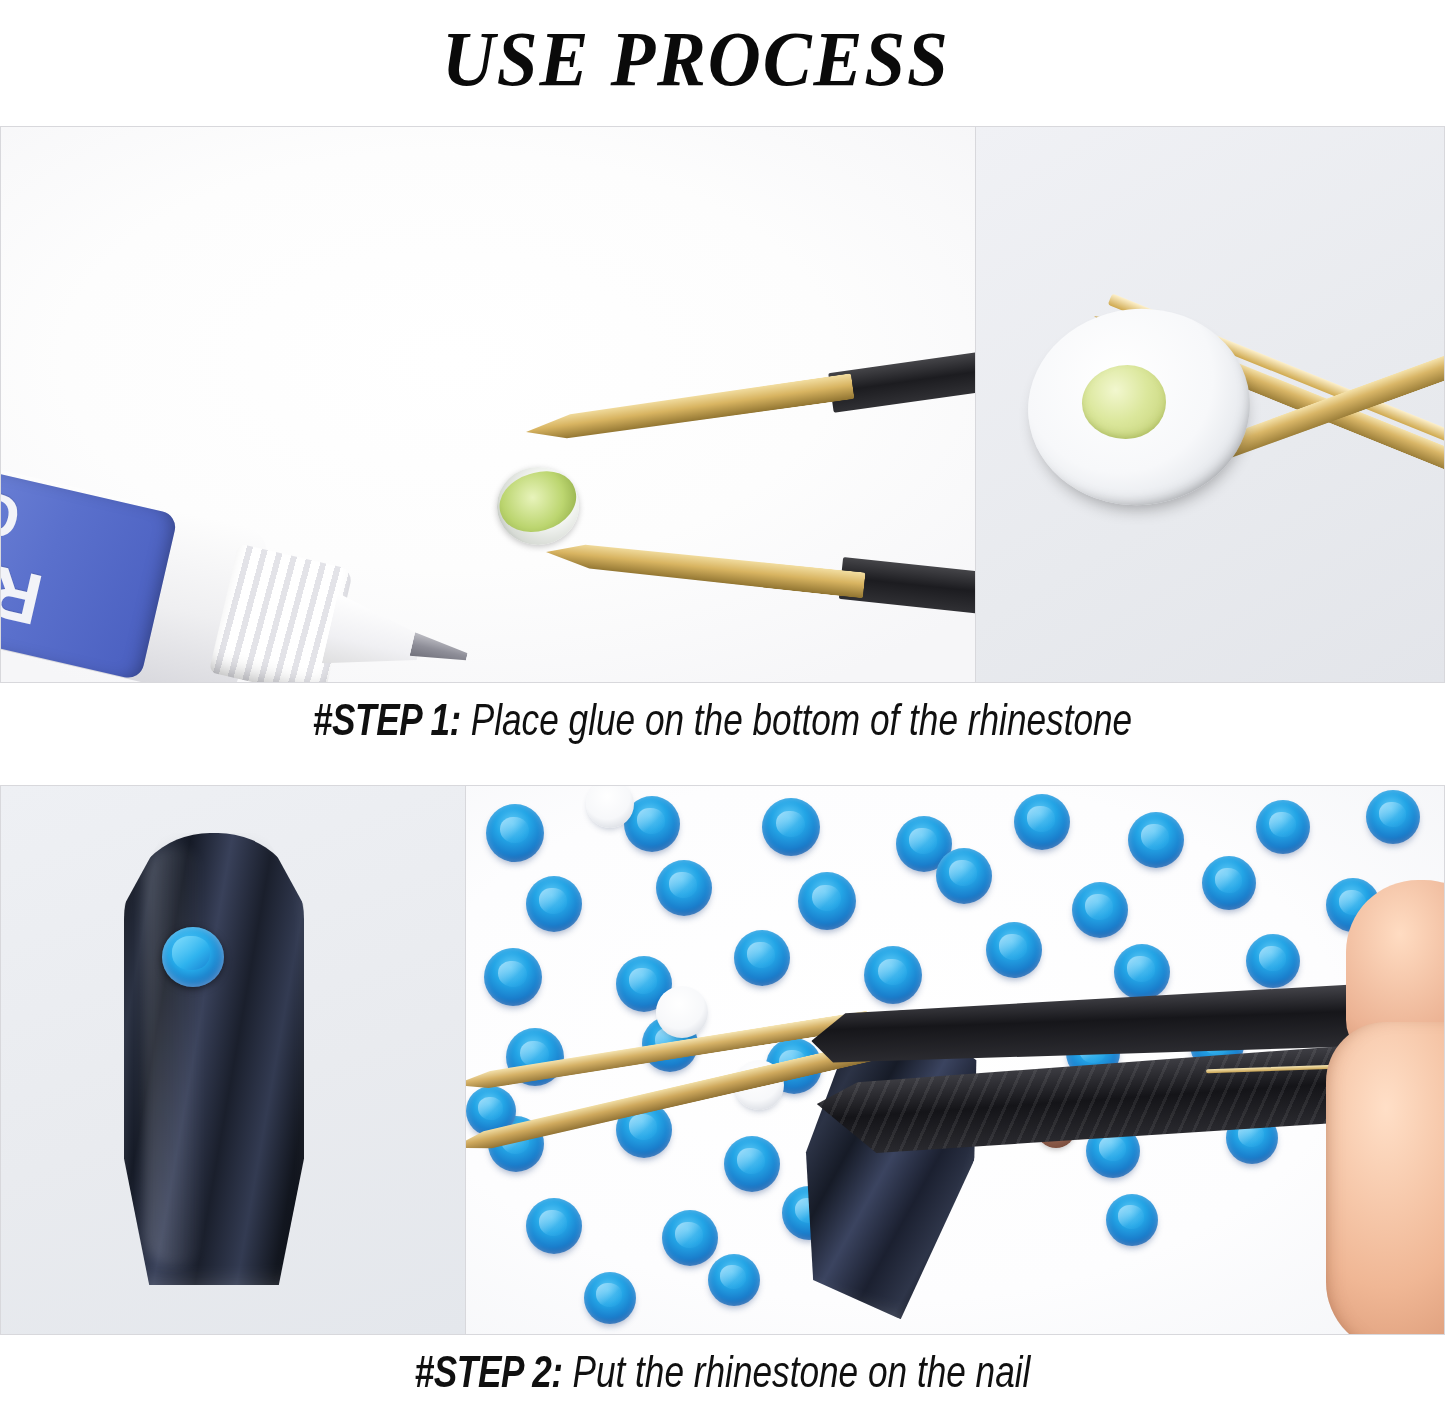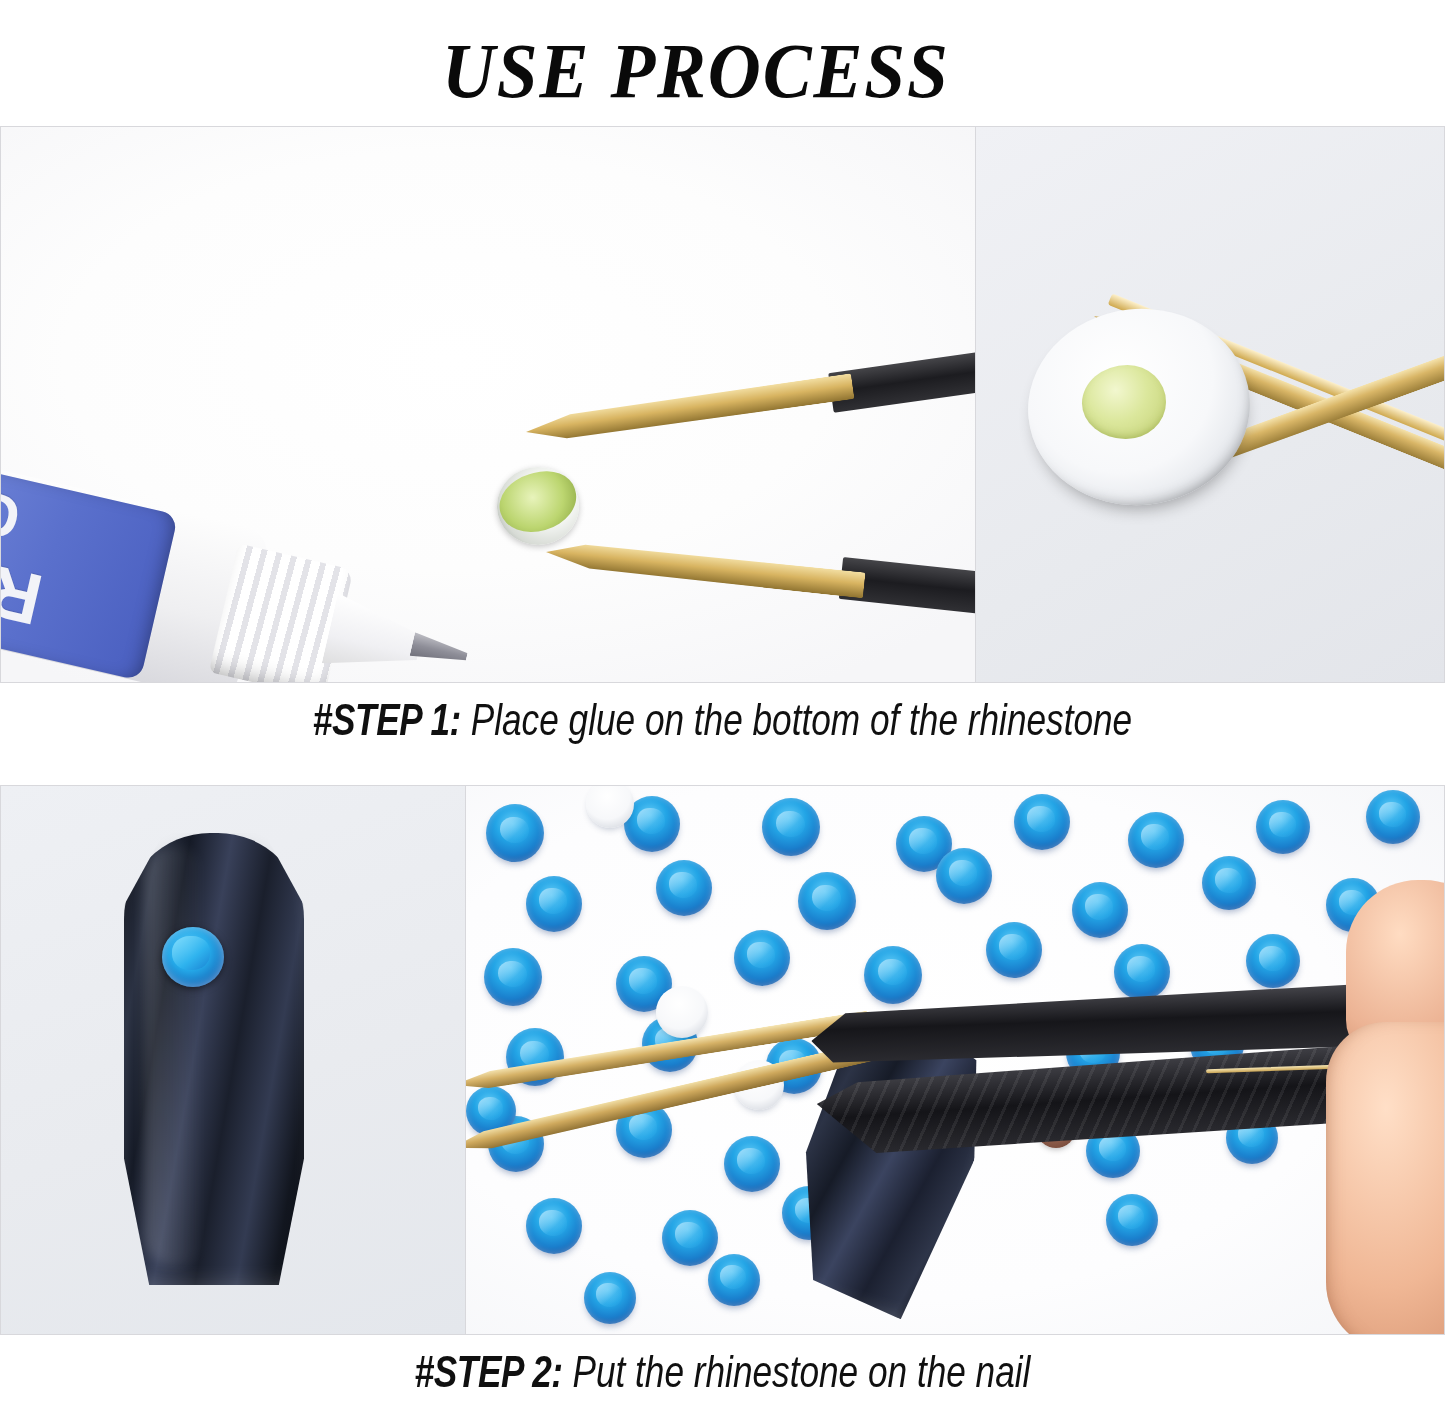--- a/index.html
+++ b/index.html
@@ -7,21 +7,21 @@
   body{
     width:1445px;height:1412px;
     background:#ffffff;
     font-family:"Liberation Sans", sans-serif;
     overflow:hidden;
     position:relative;
   }
 
   
   #title-bar{
-    position:absolute;left:0;top:12px;width:1415px;height:118px;
+    position:absolute;left:0;top:0;width:1415px;height:118px;
     display:flex;align-items:center;justify-content:center;
   }
   #page-title{
     font-family:"Liberation Serif", serif;
     font-weight:bold;font-style:italic;
     font-size:78px;letter-spacing:2px;
     color:#0a0a0a;
     transform:scaleX(0.94);
     white-space:nowrap;
     line-height:1;

